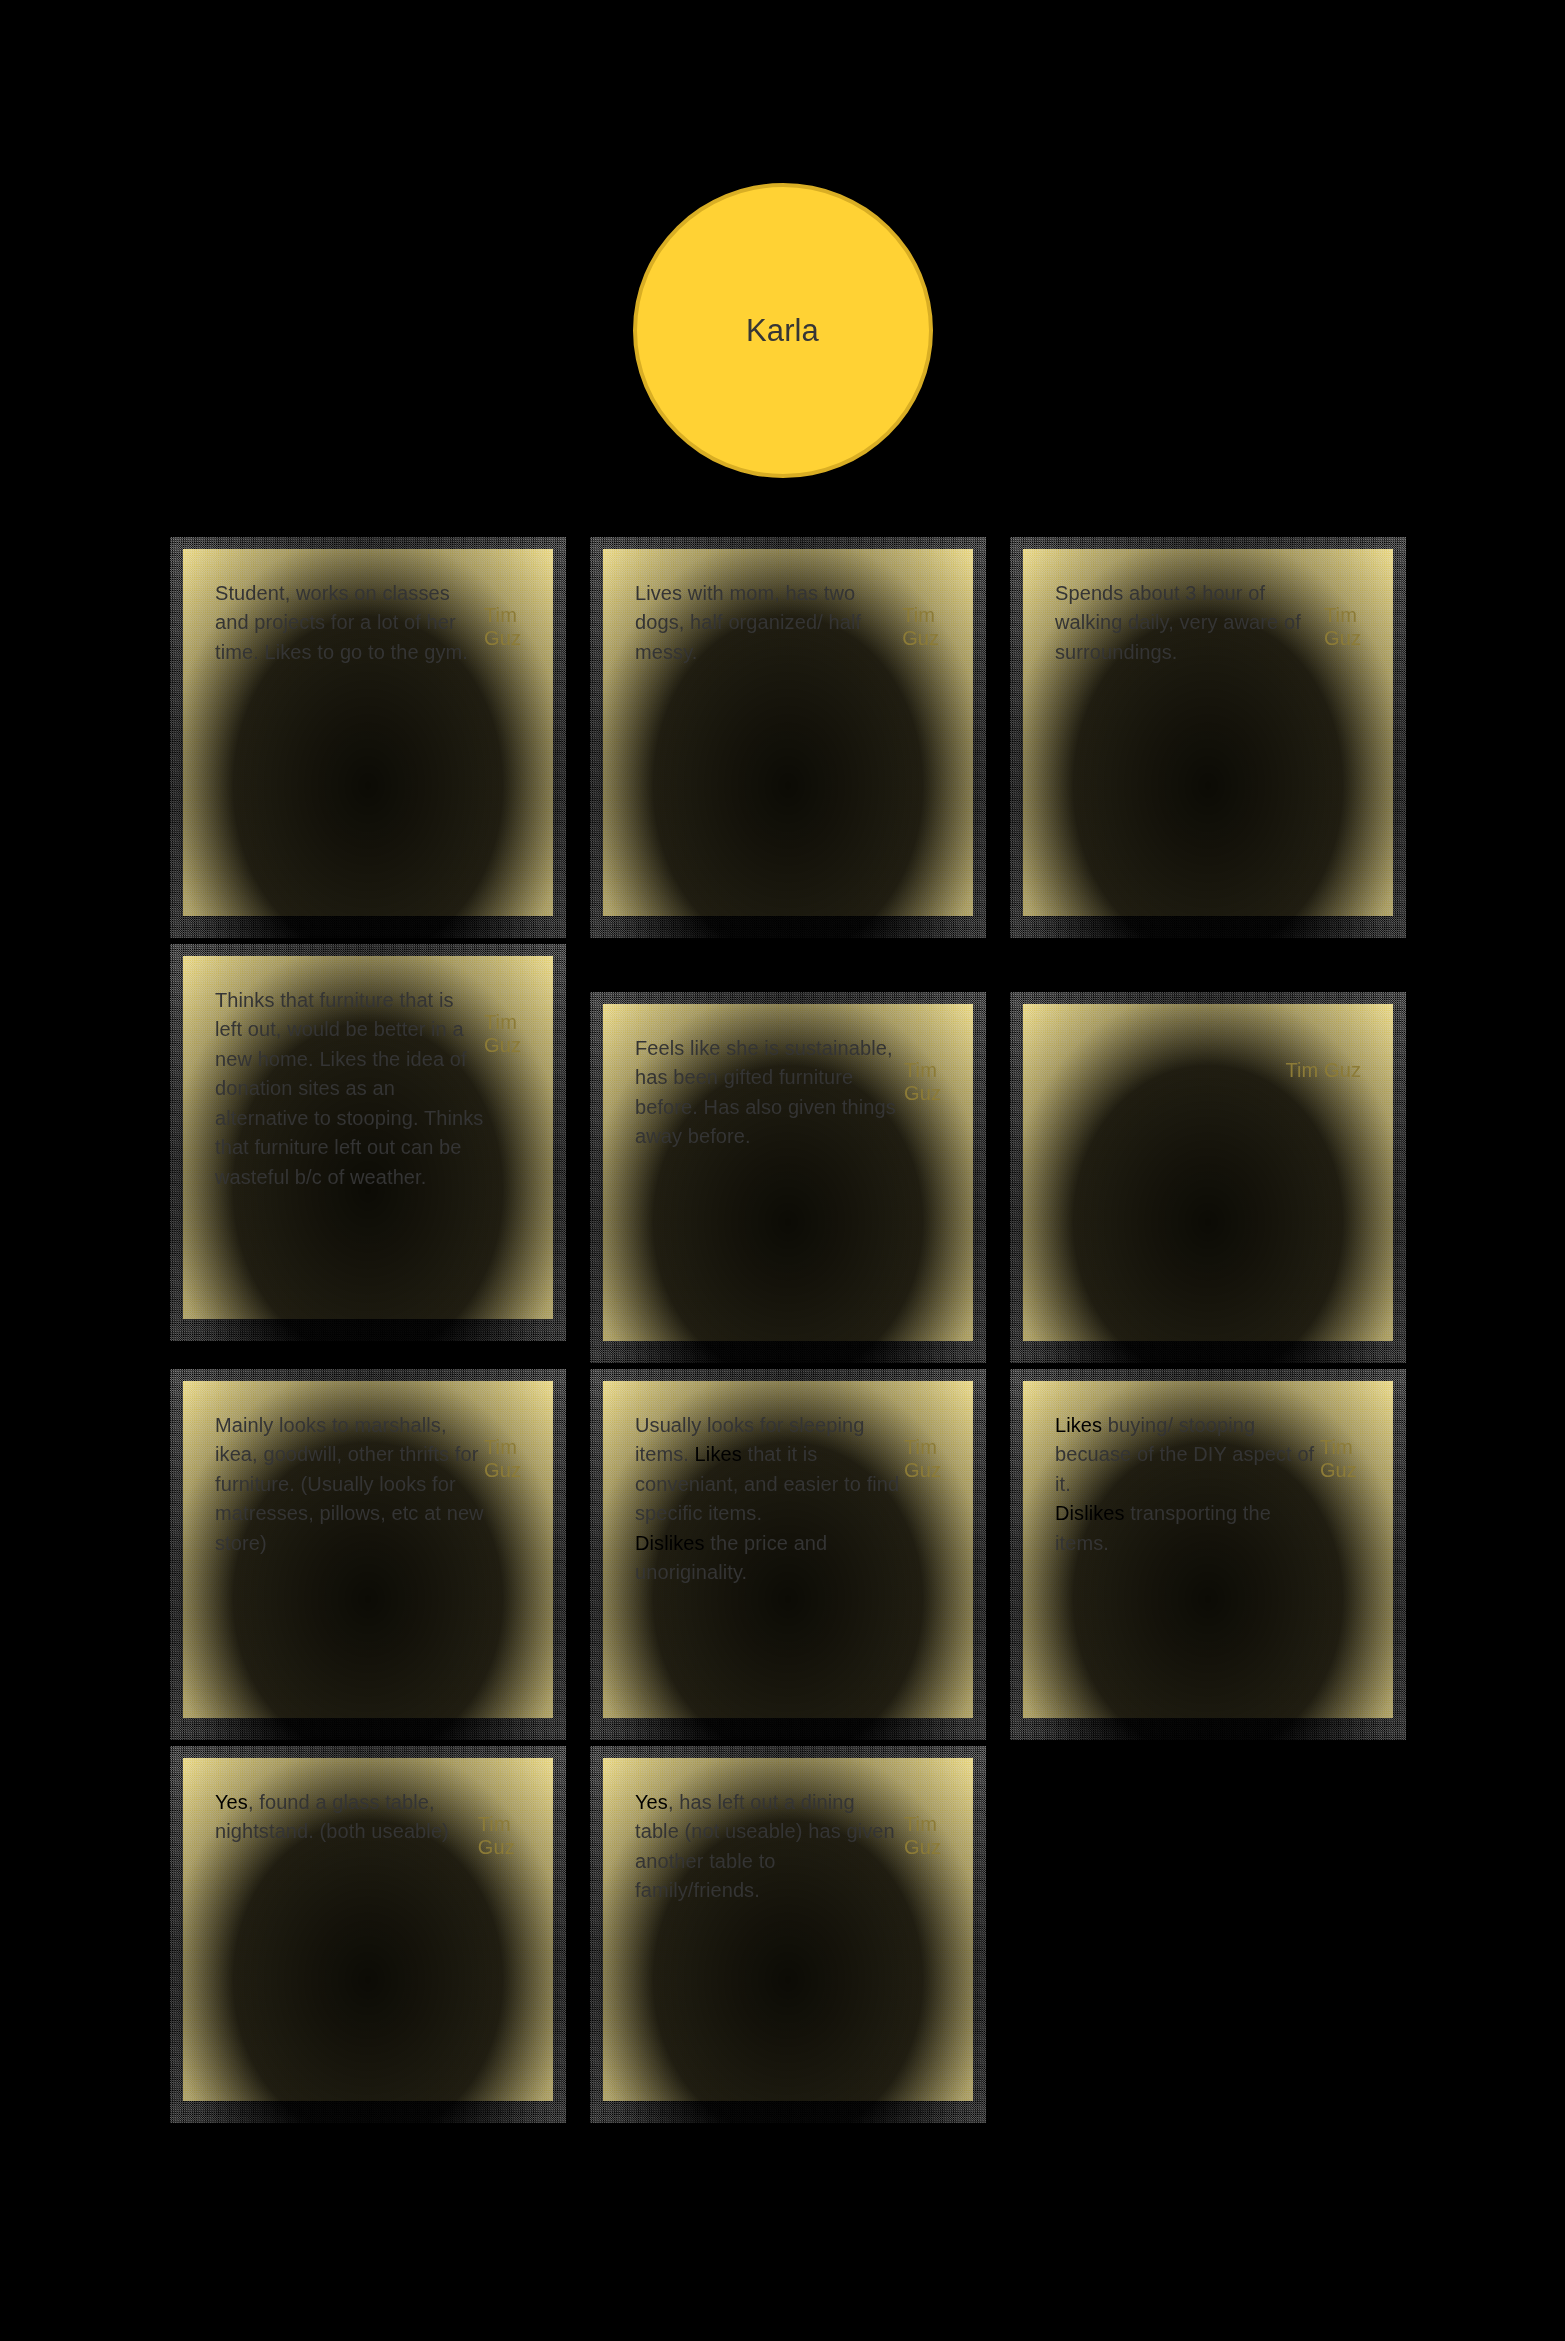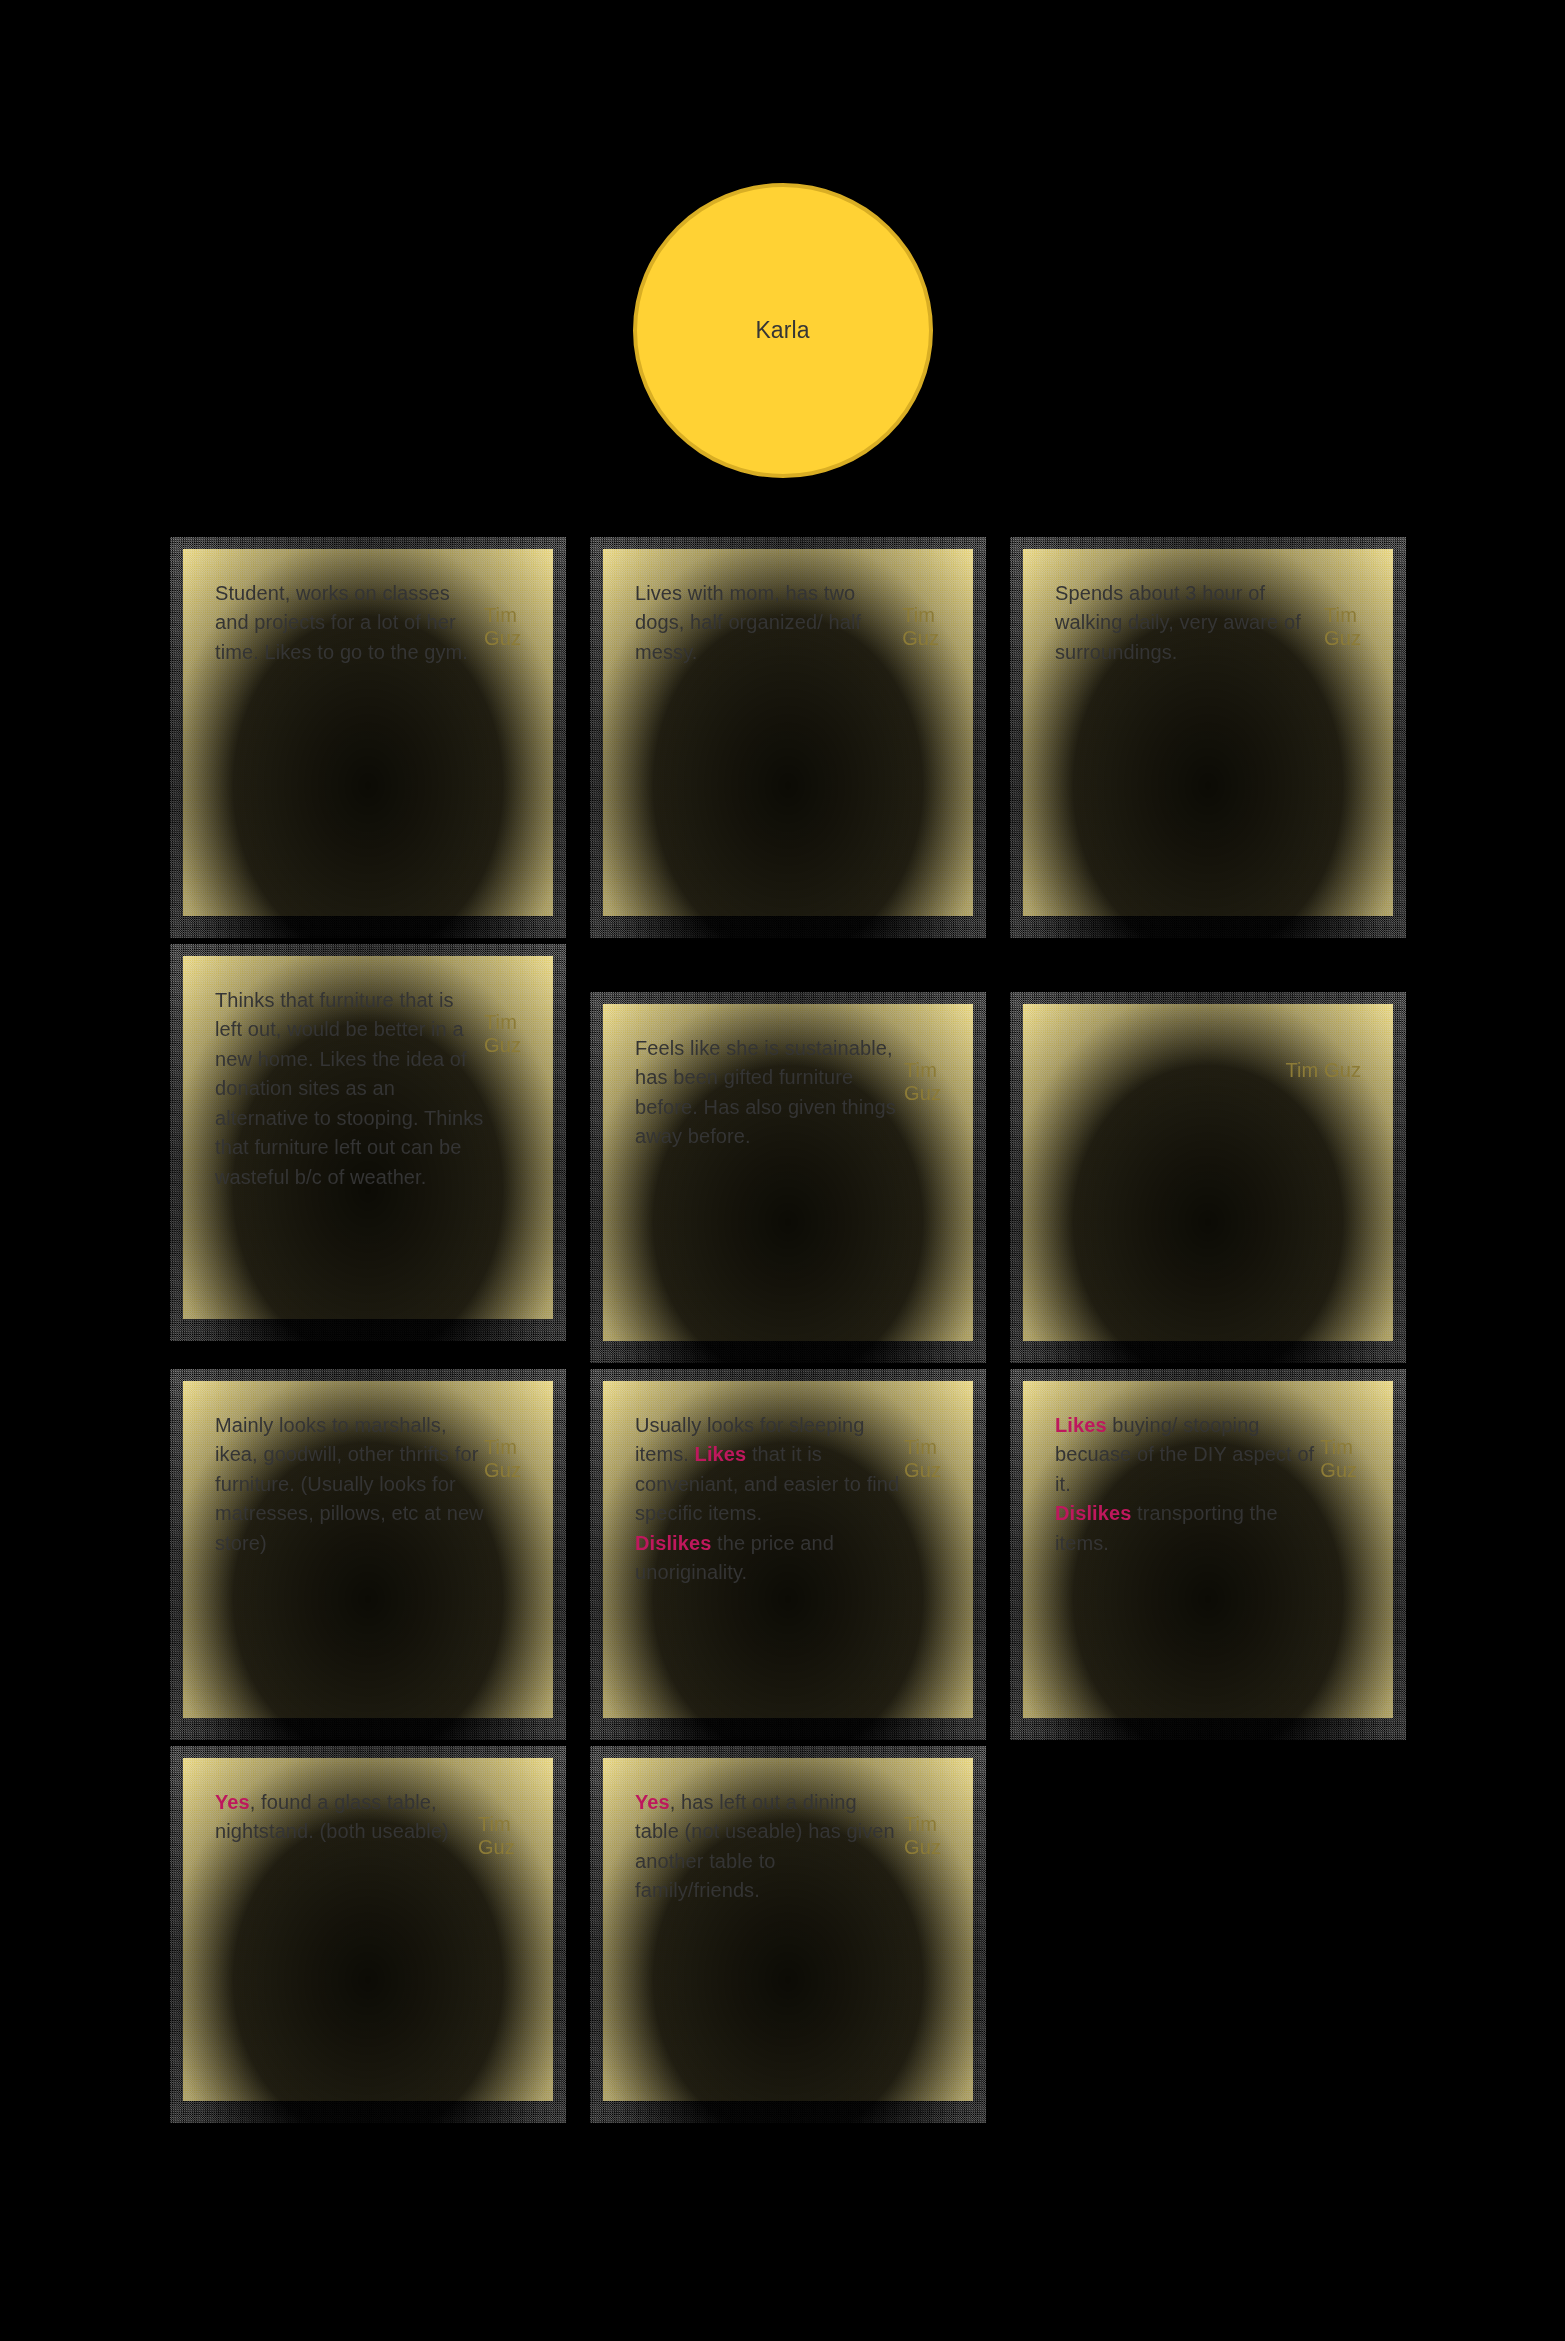--- a/index.html
+++ b/index.html
@@ -32,21 +32,21 @@
     height: 295px;
     border-radius: 50%;
     background: #FFD234;
     border: 4.4px solid #D9AE24;
     display: flex;
     align-items: center;
     justify-content: center;
   }
 
   .persona-label {
-    font-size: 23px;
+    font-size: 31px;
     color: #363636;
     letter-spacing: 0.1px;
     font-weight: 400;
   }
 
   
   .board {
     position: absolute;
     left: 183px;
     top: 549px;
@@ -97,21 +97,21 @@
   }
 
   .note-body {
     font-size: 20px;
     line-height: 1.48;
     color: #343434;
     letter-spacing: 0.1px;
     white-space: pre-wrap;
   }
 
-  .note-body b { font-weight: 700; color: #be185d; }
+  .note-body b { font-weight: 400; color: #000000; }
 
   .note-spacer { flex: 1 1 auto; }
 
   .note-author {
     font-size: 20px;
     color: #8C7B37;
     letter-spacing: 0.1px;
     margin-top: 25px;
   }
 

